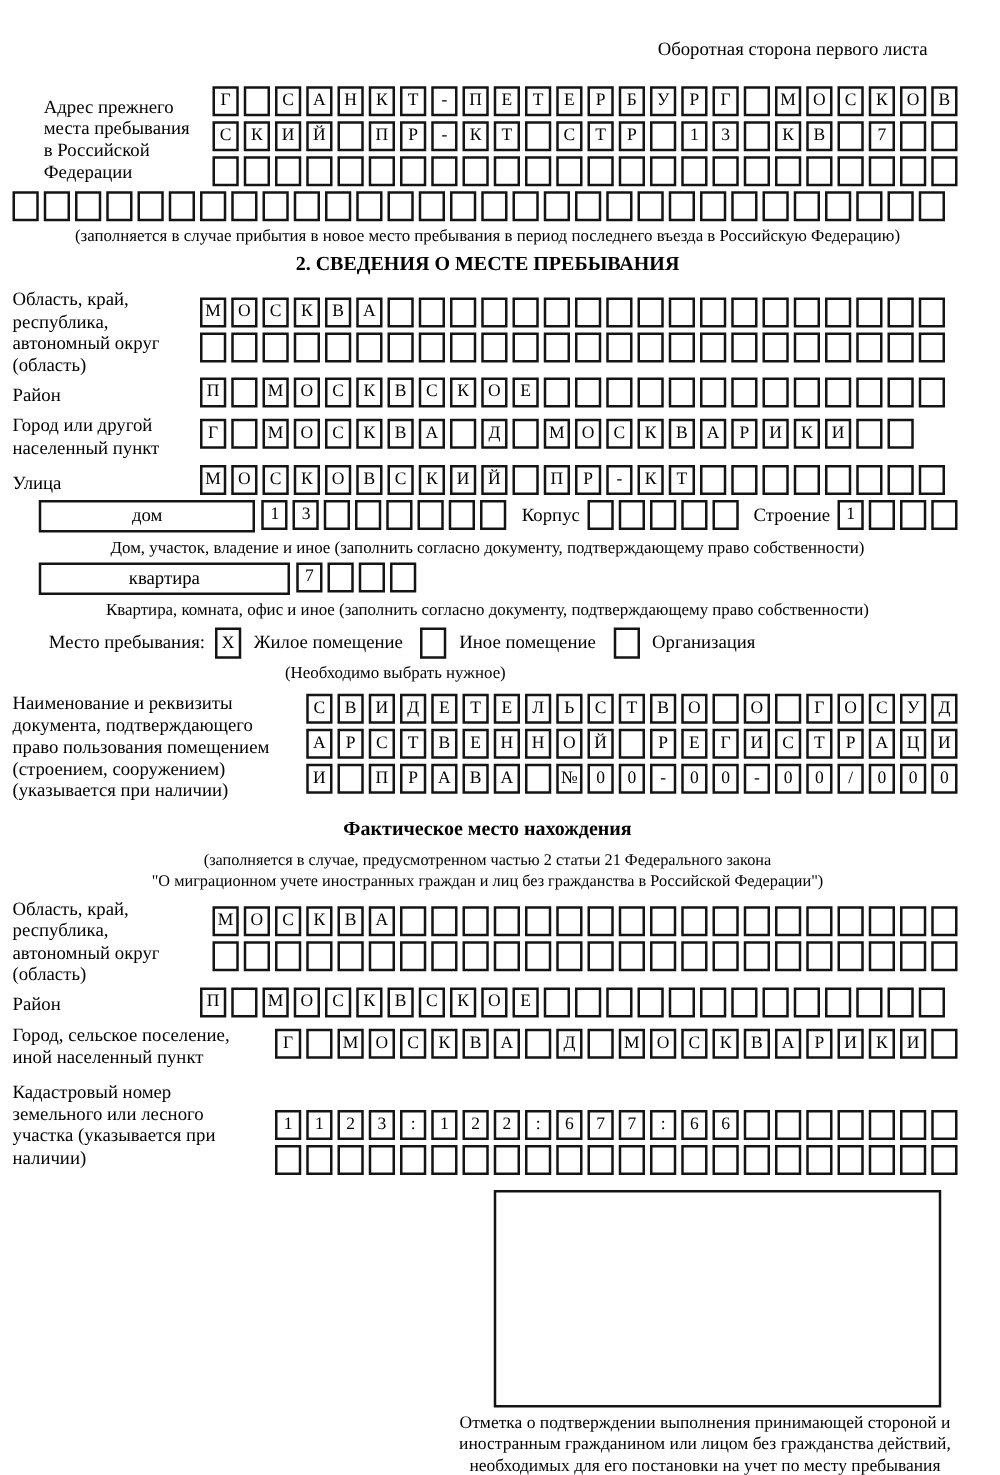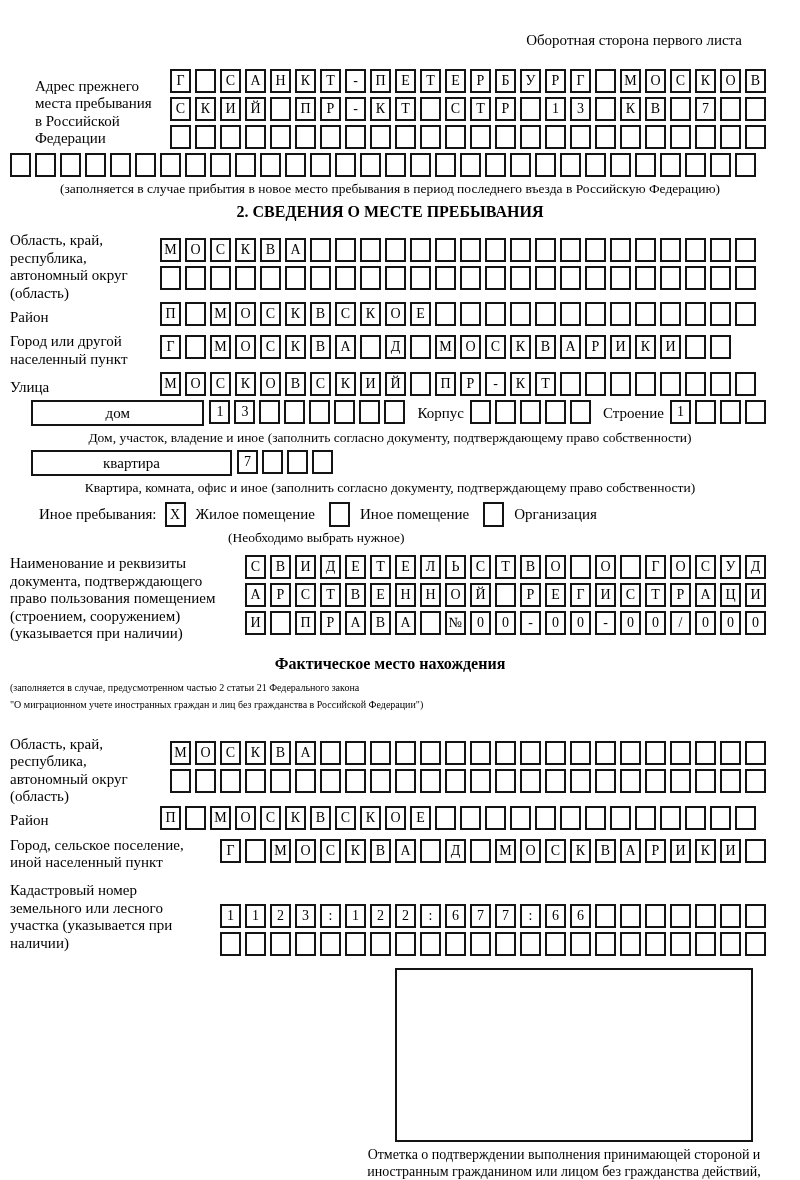--- a/index.html
+++ b/index.html
@@ -29,21 +29,21 @@
   .inline-lbl{font-size:15px;line-height:26px;margin:0 6px 0 8px;white-space:nowrap;}
 
   .stayrow{display:flex;align-items:center;margin-left:29px;margin-top:6px;font-size:15px;}
   .staylbl{margin-right:8px;}
   .chk{display:inline-block;box-sizing:border-box;width:21px;height:25px;border:2px solid #141414;
        text-align:center;line-height:21px;font-size:14px;background:#fff;}
   .opt{margin:0 14px 0 10px;}
   .choose-note{font-size:13.5px;margin:3px 0 6px 218px;}
 
   .fact-title{font-size:16px;font-weight:bold;text-align:center;margin:12px 0 6px 0;}
-  .fact-note{font-size:10px;text-align:left;line-height:17px;margin-bottom:20px;}
+  .fact-note{font-size:13px;text-align:center;line-height:17px;margin-bottom:4px;}
 
   .cad-boxes{margin-top:32px;}
 
   .stampbox{box-sizing:border-box;width:358px;height:174px;border:2px solid #141414;
             margin:8px 0 4px 385px;background:#fff;}
   .stamp-caption{width:404px;margin-left:352px;text-align:center;font-size:14px;line-height:17.5px;} .mb2{margin-bottom:2px;} .mt4{margin-top:4px;}
 </style>
 </head>
 <body>
 
@@ -97,21 +97,21 @@
   </div>
   <div class="note">Дом, участок, владение и иное (заполнить согласно документу, подтверждающему право собственности)</div>
 
   <div class="houserow mb2">
     <div class="widebox wb201">квартира</div>
     <div class="boxrow"><span class="cell">7</span><span class="cell"></span><span class="cell"></span><span class="cell"></span></div>
   </div>
   <div class="note">Квартира, комната, офис и иное (заполнить согласно документу, подтверждающему право собственности)</div>
 
   <div class="stayrow">
-    <span class="staylbl">Иное пребывания:</span>
+    <span class="staylbl">Место пребывания:</span>
     <span class="chk">X</span>
     <span class="opt">Жилое помещение</span>
     <span class="chk"></span>
     <span class="opt">Иное помещение</span>
     <span class="chk"></span>
     <span class="opt">Организация</span>
   </div>
   <div class="choose-note">(Необходимо выбрать нужное)</div>
 
   <div class="field">

